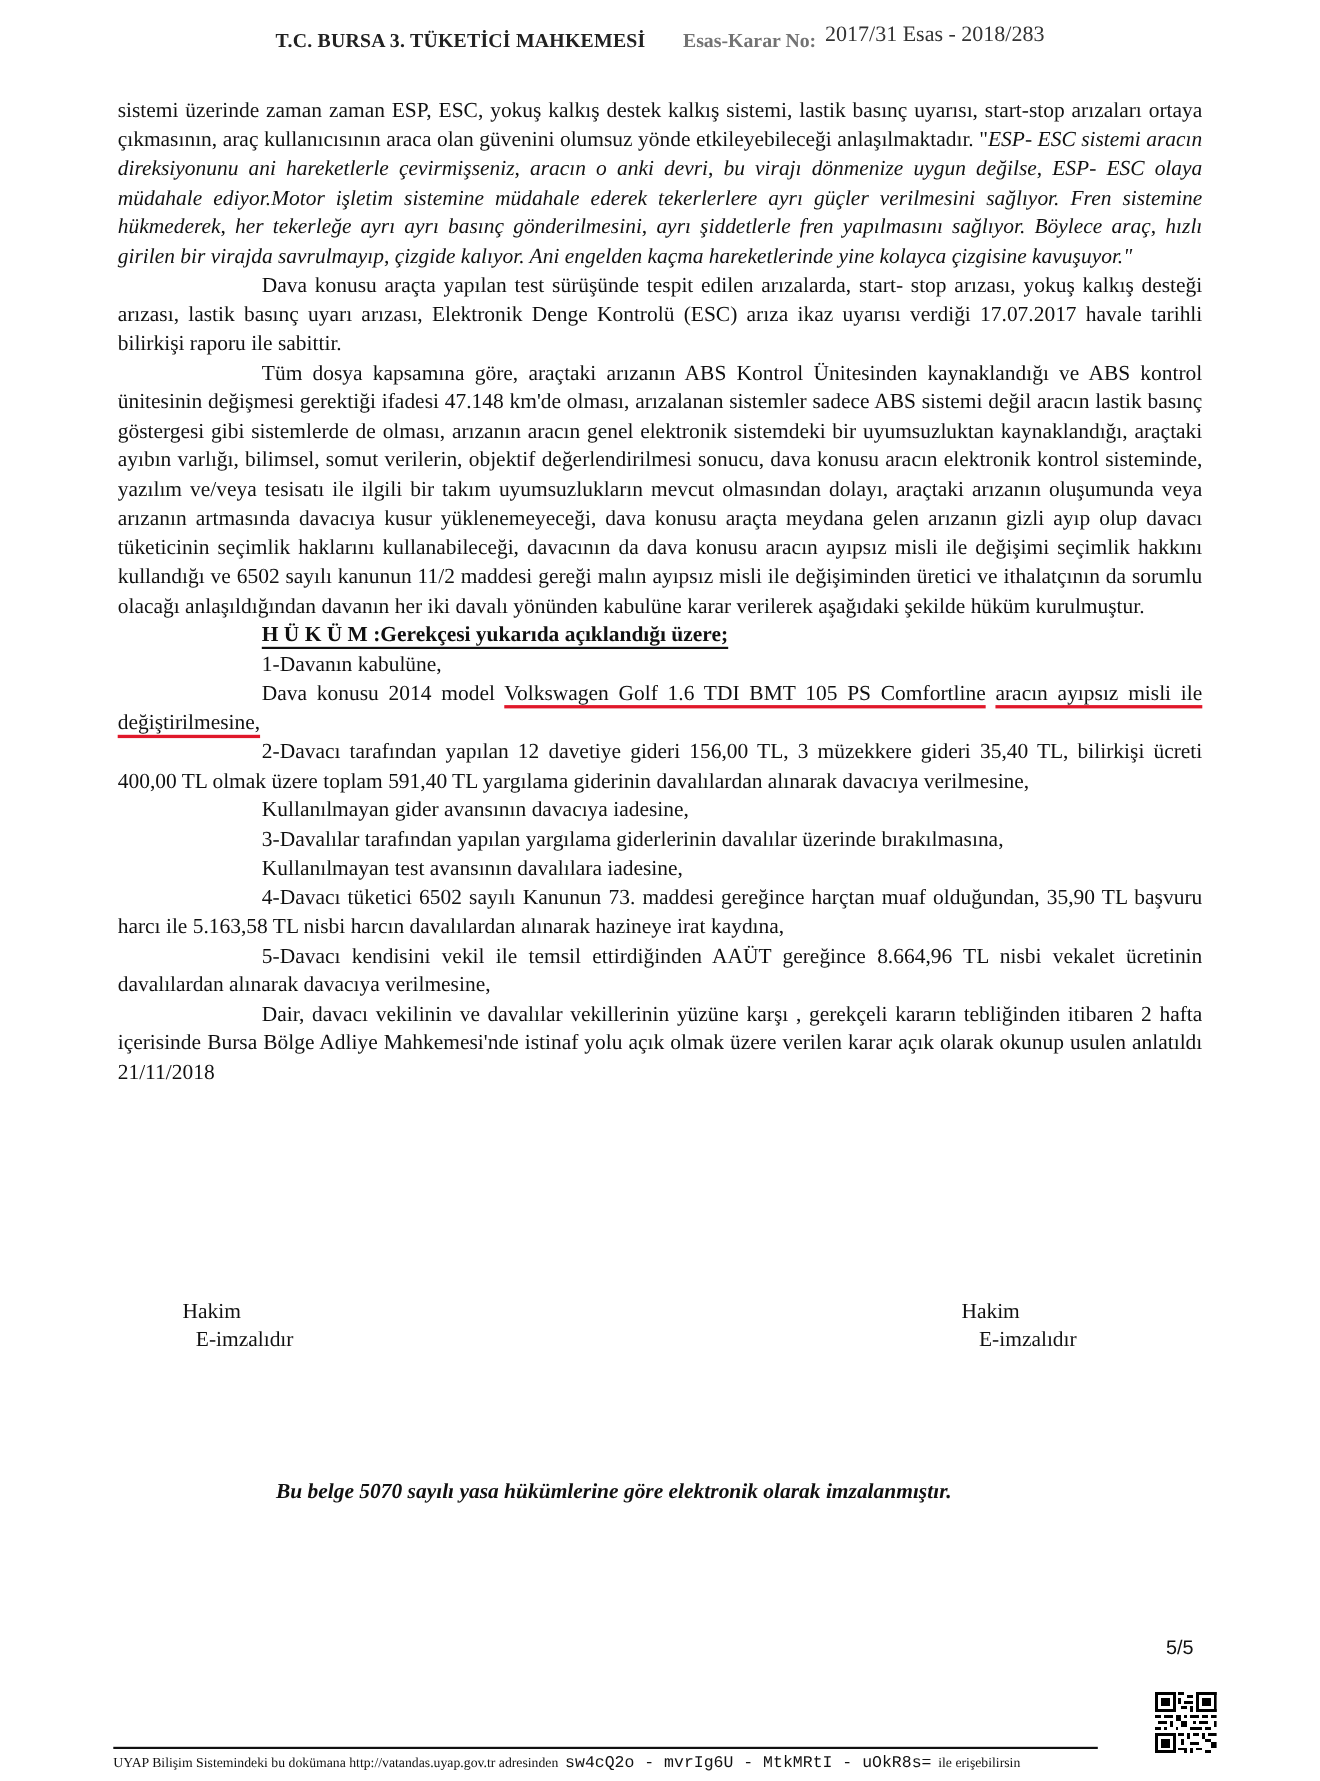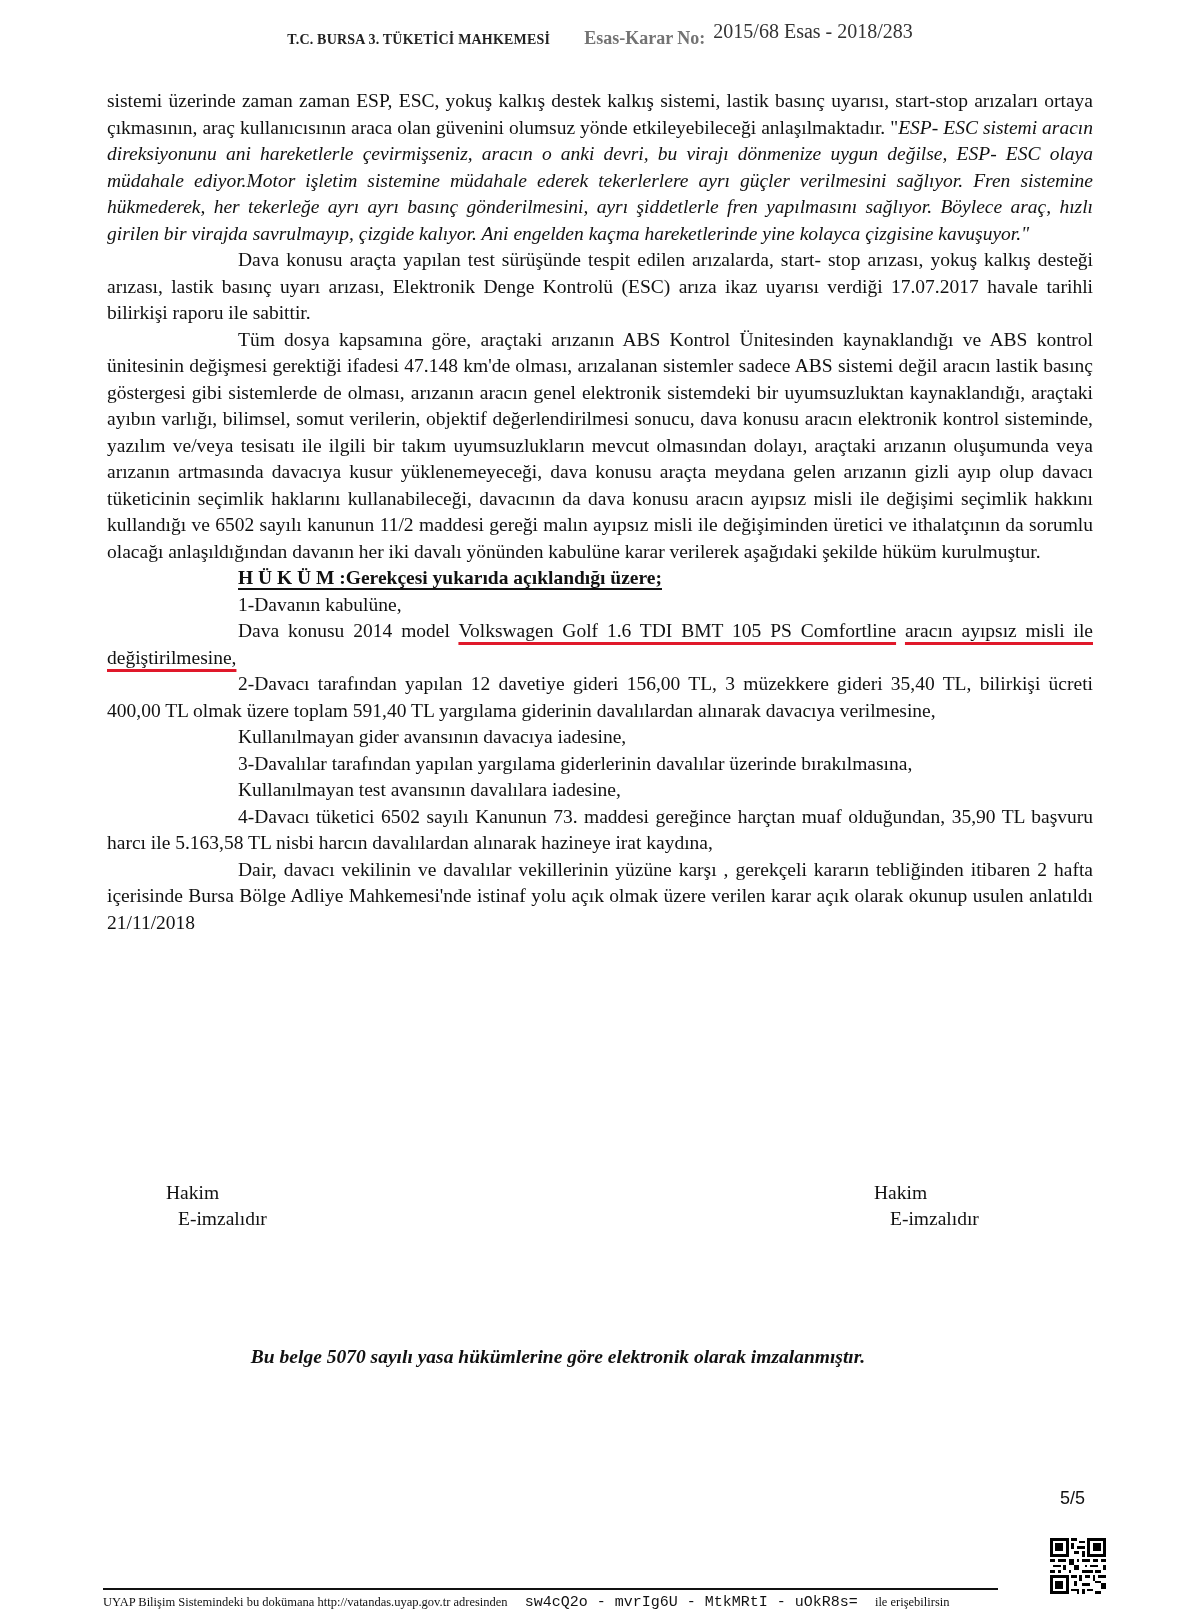--- a/index.html
+++ b/index.html
@@ -1,61 +1,62 @@
 <!DOCTYPE html>
 <html><head>
 <meta charset="utf-8">
 <style>
   html, body { margin: 0; padding: 0; background: #ffffff; }
   body { width: 1200px; height: 1619px; position: relative; overflow: hidden; color: #111; font-family: "Liberation Serif", serif; }
   .header { position: absolute; top: 26px; left: 0; width: 1200px; text-align: center; white-space: nowrap; }
-  .header .court { font-weight: bold; font-size: 14px; color: #222; letter-spacing: 0.2px; }
+  .header .court { font-weight: bold; font-size: 18px; color: #222; letter-spacing: 0.2px; }
   .header .esas-label { font-weight: bold; font-size: 18px; color: #737373; margin-left: 30px; }
   .header .esas-value { font-size: 20px; color: #333; position: relative; top: -6px; margin-left: 4px; }
   .body-text { position: absolute; top: 88px; left: 107px; width: 986px; font-size: 19.5px; line-height: 26.5px; text-align: justify; }
   .body-text p { margin: 0; }
   .indent { text-indent: 131px; }
   .ital { font-style: italic; }
   .hukum { margin: 0; padding-left: 131px; font-weight: bold; }
   .hukum span { border-bottom: 2.5px solid #111; }
   .item { padding-left: 131px; }
   .red-ul { text-decoration: underline; text-decoration-color: #e0182a; text-decoration-thickness: 2.5px; text-underline-offset: 5px; }
   .sig { position: absolute; font-size: 19.5px; line-height: 26px; }
   .sig-left { top: 1180px; left: 166px; }
   .sig-right { top: 1180px; left: 874px; }
   .sig .sub { padding-left: 12px; }
   .sig-right .sub { padding-left: 16px; }
   .e-sign-note { position: absolute; top: 1346px; left: 0; width: 1116px; text-align: center; font-weight: bold; font-style: italic; font-size: 19.5px; }
   .page-no { position: absolute; top: 1488px; left: 1060px; font-family: "Liberation Sans", sans-serif; font-size: 18px; color: #111; }
   .qr { position: absolute; top: 1538px; left: 1050px; width: 56px; height: 56px; }
   .footer-rule { position: absolute; top: 1588px; left: 103px; width: 895px; height: 0; border-top: 2px solid #111; }
   .footer { position: absolute; top: 1594px; left: 103px; white-space: nowrap; font-size: 12.5px; color: #111; }
-  .footer .code { font-family: "Liberation Mono", monospace; font-size: 15px; margin: 0 14px; }
+  .footer .code { font-family: "Liberation Mono", monospace; font-size: 15px; margin: 0 3px; }
 </style>
 </head>
 <body>
 
 <div class="header">
   <span class="court">T.C. BURSA  3. TÜKETİCİ MAHKEMESİ</span>
   <span class="esas-label">Esas-Karar No:</span>
-  <span class="esas-value">2015/68 Esas - 2018/283</span>
+  <span class="esas-value">2017/31 Esas - 2018/283</span>
 </div>
 
 <div class="body-text">
   <p><span>sistemi üzerinde zaman zaman ESP, ESC, yokuş kalkış destek kalkış sistemi, lastik basınç uyarısı, start-stop arızaları ortaya çıkmasının, araç kullanıcısının araca olan güvenini olumsuz yönde etkileyebileceği anlaşılmaktadır. "</span><span class="ital">ESP- ESC sistemi aracın direksiyonunu ani hareketlerle çevirmişseniz, aracın o anki devri, bu virajı dönmenize uygun değilse, ESP- ESC olaya müdahale ediyor.Motor işletim sistemine müdahale ederek tekerlerlere ayrı güçler verilmesini sağlıyor. Fren sistemine hükmederek, her tekerleğe ayrı ayrı basınç gönderilmesini, ayrı şiddetlerle fren yapılmasını sağlıyor. Böylece araç, hızlı girilen bir virajda savrulmayıp, çizgide kalıyor. Ani engelden kaçma hareketlerinde yine kolayca çizgisine kavuşuyor."</span></p>
   <p class="indent">Dava konusu araçta yapılan test sürüşünde tespit edilen arızalarda, start- stop arızası, yokuş kalkış desteği arızası,  lastik basınç uyarı arızası, Elektronik Denge Kontrolü (ESC) arıza ikaz uyarısı verdiği  17.07.2017 havale tarihli bilirkişi raporu ile sabittir.</p>
   <p class="indent">Tüm dosya kapsamına göre, araçtaki arızanın ABS Kontrol Ünitesinden kaynaklandığı ve ABS kontrol ünitesinin değişmesi gerektiği ifadesi 47.148 km'de olması, arızalanan sistemler sadece ABS sistemi değil aracın lastik basınç göstergesi gibi sistemlerde  de olması, arızanın aracın genel elektronik sistemdeki bir uyumsuzluktan kaynaklandığı, araçtaki ayıbın  varlığı, bilimsel, somut verilerin, objektif değerlendirilmesi sonucu,  dava konusu aracın elektronik kontrol sisteminde, yazılım ve/veya tesisatı ile ilgili bir takım uyumsuzlukların mevcut olmasından dolayı, araçtaki arızanın oluşumunda veya arızanın artmasında davacıya kusur yüklenemeyeceği, dava konusu araçta meydana gelen arızanın gizli ayıp olup davacı tüketicinin seçimlik haklarını kullanabileceği, davacının da dava konusu aracın ayıpsız misli ile değişimi seçimlik hakkını kullandığı ve 6502 sayılı kanunun 11/2 maddesi gereği malın ayıpsız misli ile değişiminden üretici ve ithalatçının da sorumlu olacağı  anlaşıldığından davanın her iki davalı yönünden kabulüne karar verilerek aşağıdaki şekilde hüküm kurulmuştur.</p>
   <p class="hukum"><span>H Ü K Ü M :Gerekçesi yukarıda açıklandığı üzere;</span></p>
   <p class="item">1-Davanın kabulüne,</p>
   <p class="indent"><span>Dava konusu 2014 model </span><span class="red-ul">Volkswagen Golf 1.6 TDI BMT 105 PS Comfortline</span> <span class="red-ul">aracın ayıpsız misli ile değiştirilmesine,</span></p>
   <p class="indent">2-Davacı tarafından yapılan 12 davetiye gideri 156,00 TL, 3 müzekkere gideri 35,40 TL, bilirkişi ücreti  400,00 TL olmak üzere toplam   591,40 TL yargılama giderinin davalılardan alınarak davacıya verilmesine,</p>
   <p class="item">Kullanılmayan gider avansının davacıya iadesine,</p>
   <p class="item">3-Davalılar tarafından yapılan yargılama giderlerinin davalılar üzerinde bırakılmasına,</p>
   <p class="item">Kullanılmayan test avansının davalılara iadesine,</p>
   <p class="indent">4-Davacı tüketici 6502 sayılı Kanunun 73. maddesi gereğince harçtan muaf olduğundan, 35,90 TL başvuru harcı ile 5.163,58 TL nisbi harcın davalılardan alınarak hazineye irat kaydına,</p>
+  <p class="indent">5-Davacı kendisini vekil ile temsil ettirdiğinden AAÜT gereğince 8.664,96 TL nisbi vekalet ücretinin davalılardan alınarak davacıya verilmesine,</p>
   <p class="indent">Dair, davacı vekilinin ve davalılar vekillerinin yüzüne karşı , gerekçeli kararın tebliğinden itibaren 2 hafta içerisinde Bursa Bölge Adliye Mahkemesi'nde istinaf yolu açık olmak üzere verilen karar açık olarak okunup usulen anlatıldı  21/11/2018</p>
 </div>
 
 <div class="sig sig-left">
   <div>Hakim</div>
   <div class="sub">E-imzalıdır</div>
 </div>
 <div class="sig sig-right">
   <div>Hakim</div>
   <div class="sub">E-imzalıdır</div>

